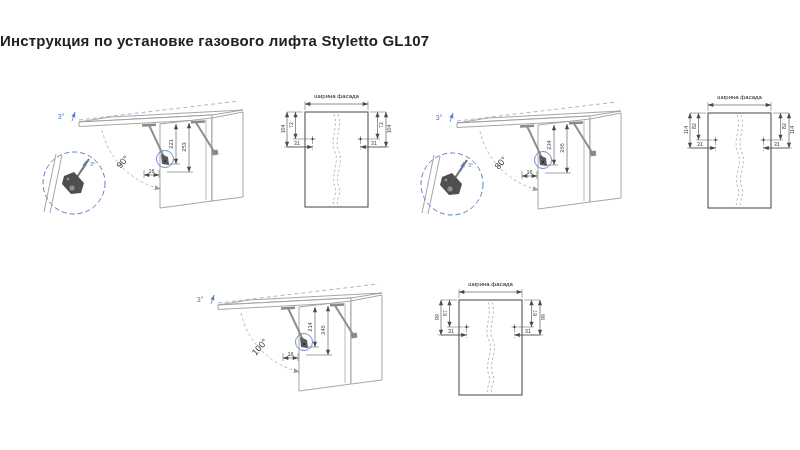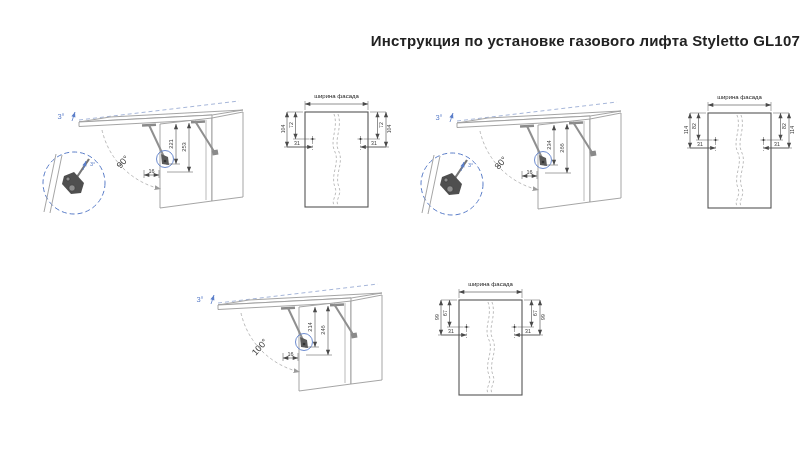--- a/index.html
+++ b/index.html
@@ -1,19 +1,19 @@
 <!DOCTYPE html>
 <html><head>
 <meta charset="utf-8">
 <style>
   html,body{margin:0;padding:0}
   body{width:800px;height:450px;background:#ffffff;position:relative;overflow:hidden;
        font-family:"Liberation Sans","DejaVu Sans",sans-serif}
   .abs{position:absolute}
-  .page-title{position:absolute;top:32px;left:0;width:800px;text-align:right;
+  .page-title{position:absolute;top:32px;left:0;width:800px;text-align:left;
               font-size:15px;font-weight:600;letter-spacing:.2px;color:#222}
   svg text{font-family:"Liberation Sans","DejaVu Sans",sans-serif}
   .t-dim{fill:#3a3a3a}
   .t-blue{fill:#5b7ec9}
   .t-dark{fill:#222}
 </style>
 </head>
 <body>
 
 <svg class="abs" width="0" height="0" aria-hidden="true">

